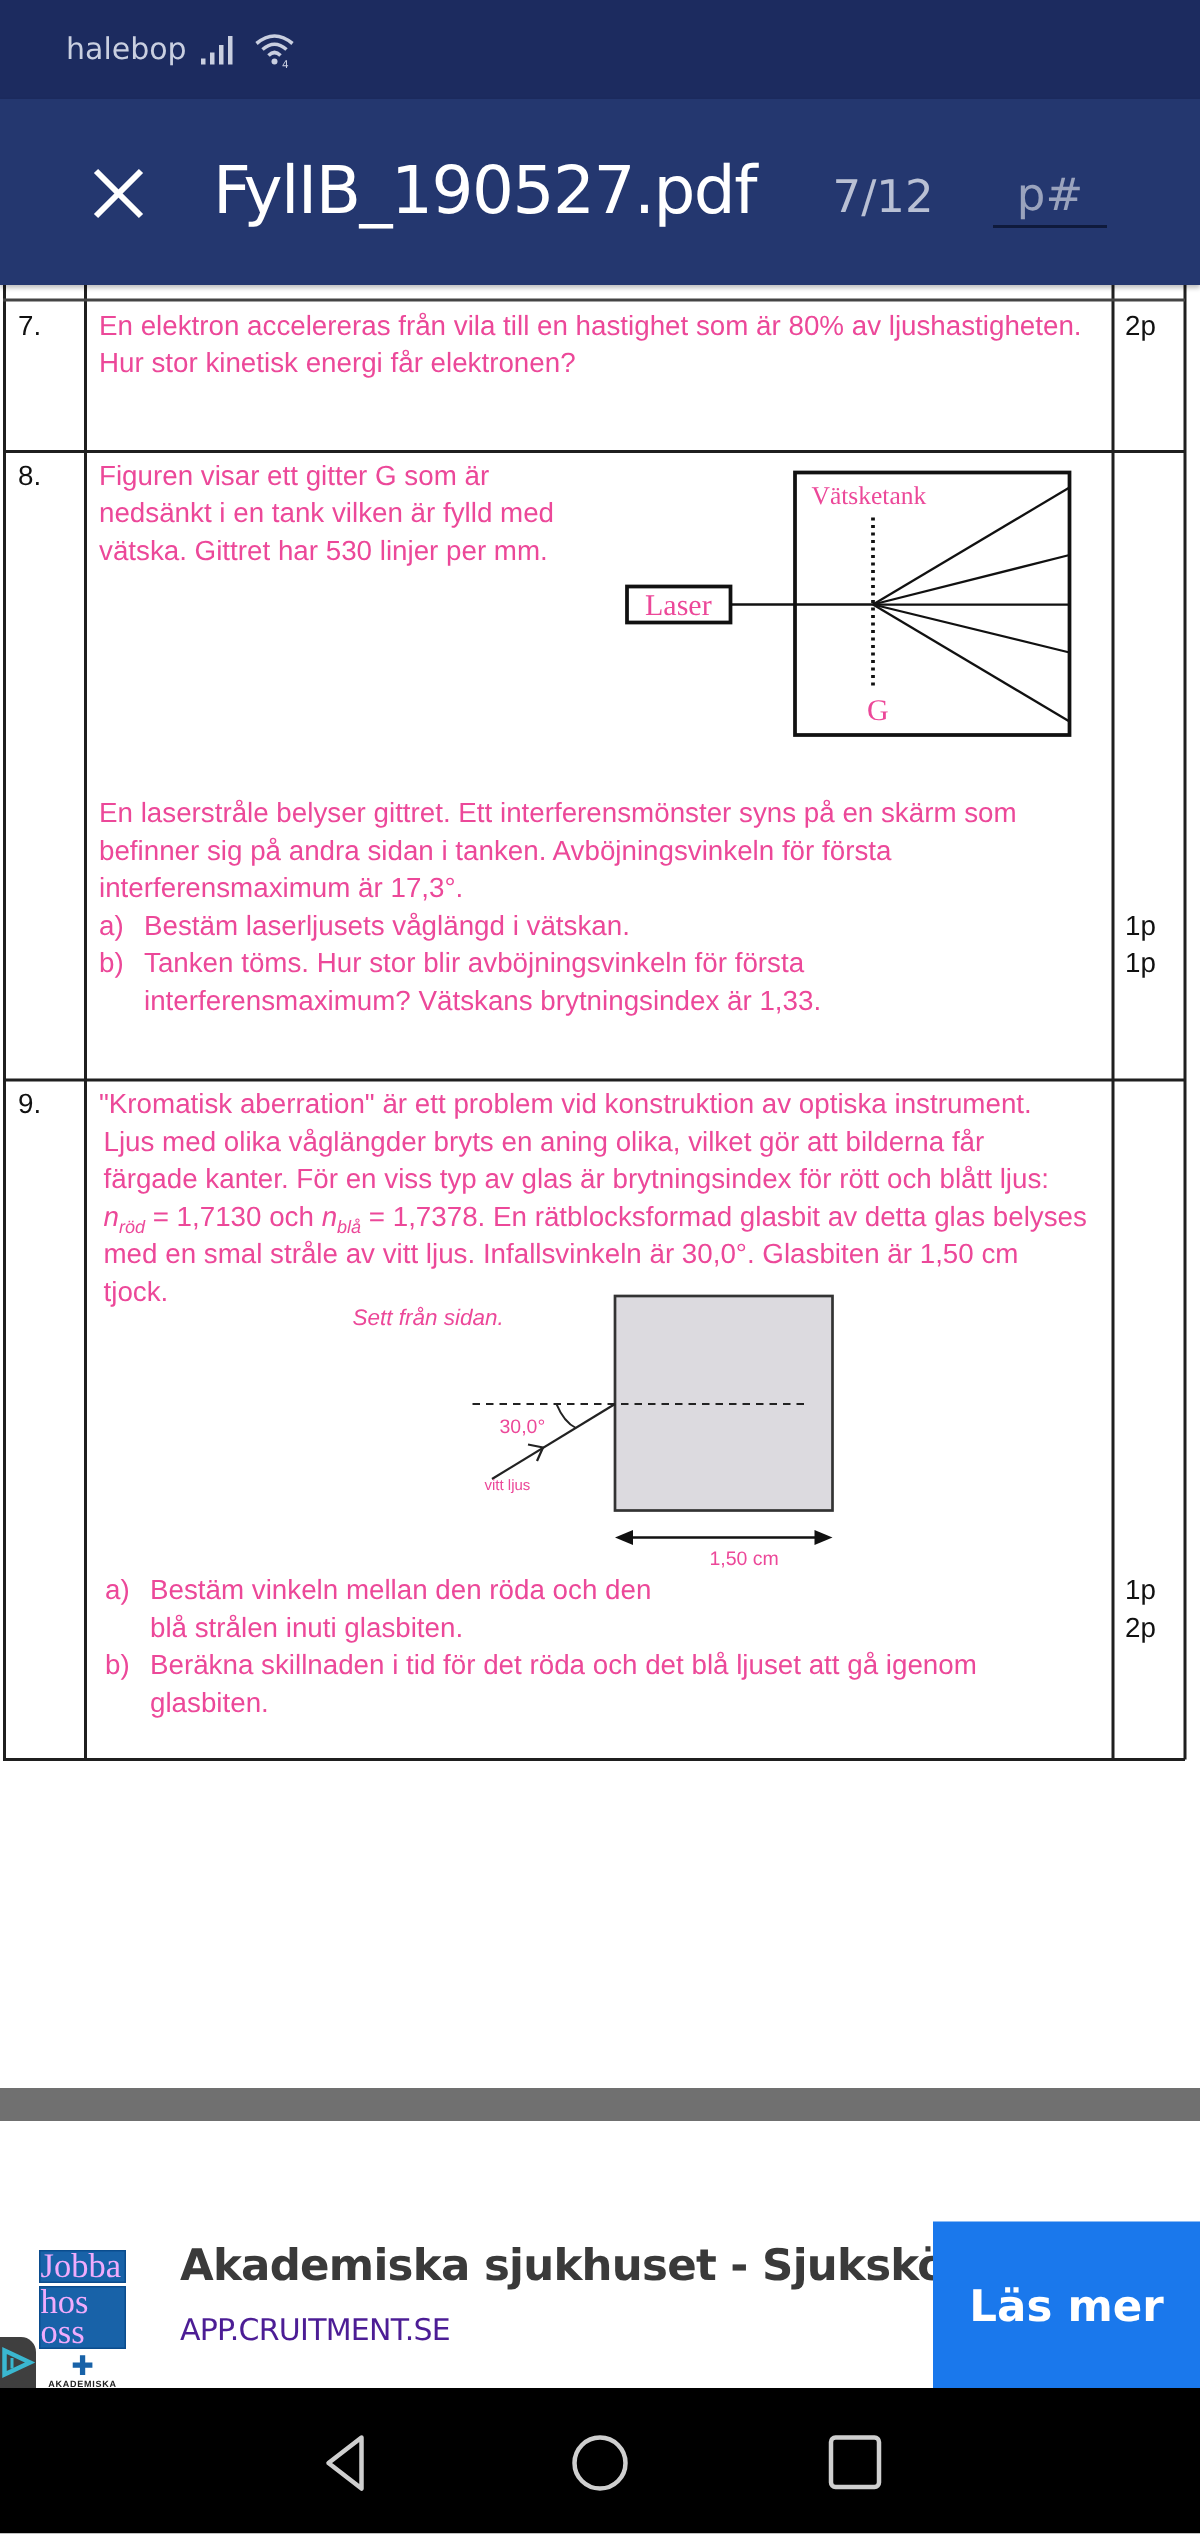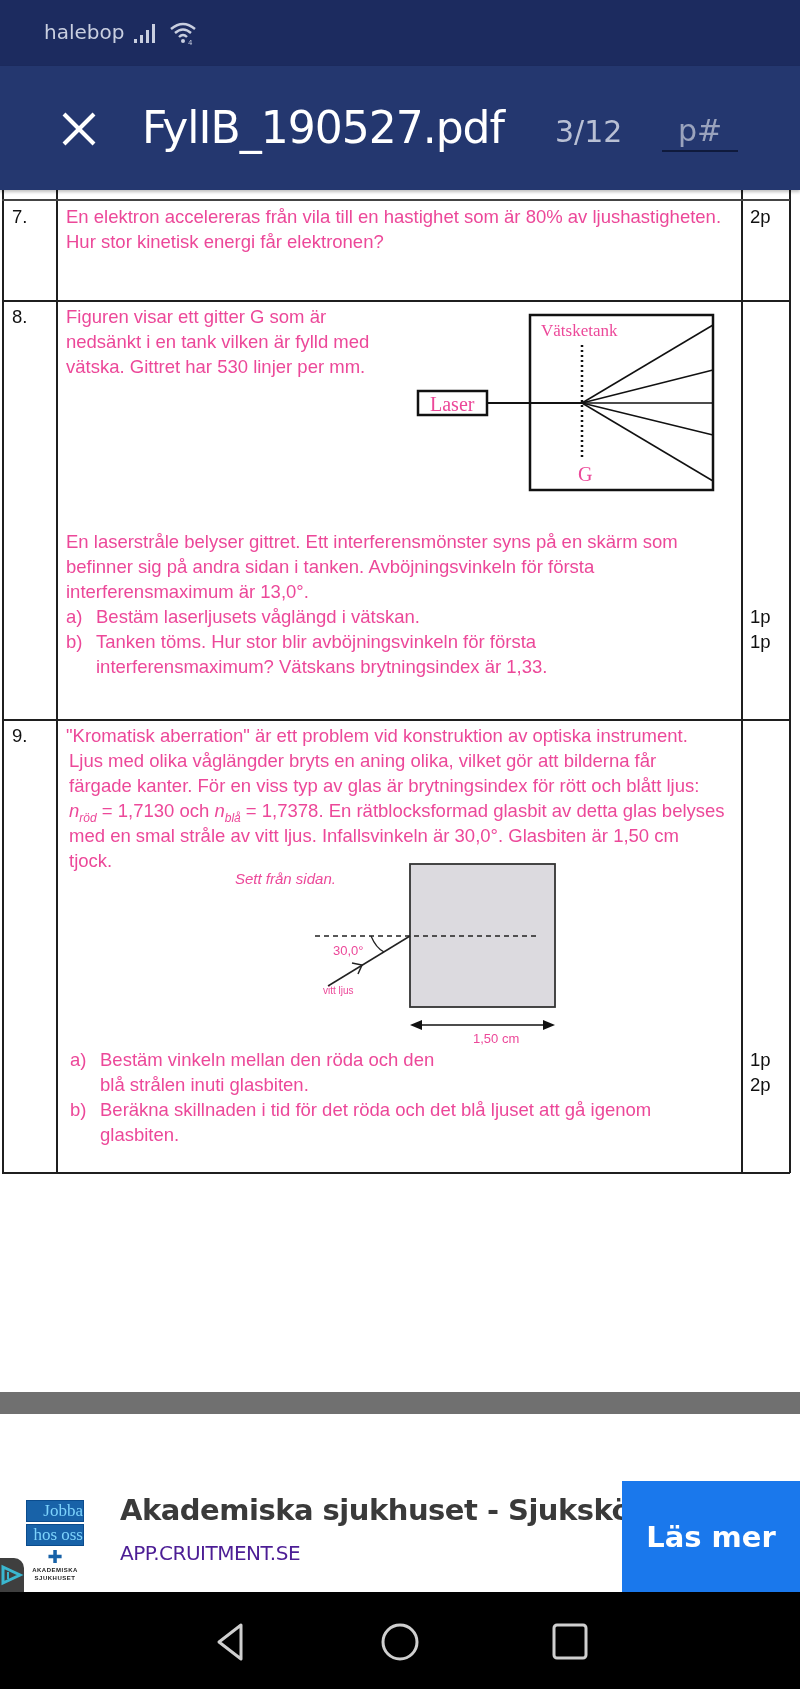--- a/index.html
+++ b/index.html
@@ -31,21 +31,21 @@
   .num { position: absolute; font-size: 18.5px; color: #111; font-family: "Liberation Sans", sans-serif; }
   .pts { position: absolute; font-size: 18.5px; color: #111; font-family: "Liberation Sans", sans-serif; }
   .serif { font-family: "Liberation Serif", serif; }
   sub { font-size: 12px; font-style: italic; }
   i.n { font-style: italic; }
 
   
   .graybar { position: absolute; left: 0; top: 1392px; width: 800px; height: 22px; background: #707070; }
   .ad { position: absolute; left: 0; top: 1481px; width: 800px; height: 111px; background: #ffffff; }
   .ad-logo { position: absolute; left: 26px; top: 19px; width: 58px; }
-  .logo-box { background: #1862a8; color: #7dd3fc; font-family: "Liberation Serif", serif; font-size: 17px; text-align: right; line-height: 20px; border: 1px solid #0b4c8d; }
+  .logo-box { background: #1862a8; color: #f0abfc; font-family: "Liberation Serif", serif; font-size: 23px; text-align: left; line-height: 20px; border: 1px solid #0b4c8d; }
   .logo-cross { text-align: center; color: #1862a8; font-size: 18px; line-height: 18px; margin-top: 2px; }
   .logo-name { font-size: 6px; font-weight: bold; text-align: center; line-height: 8px; color: #222; letter-spacing: 0.5px; }
   .adchoices { position: absolute; left: 0; top: 77px; width: 24px; height: 34px; background: #3f3f3f; border-top-right-radius: 10px; }
   .ad-title { position: absolute; left: 120px; top: 12px; font-size: 29px; font-weight: bold; color: #3a3a3a; font-family: "DejaVu Sans", sans-serif; letter-spacing: -0.5px; }
   .ad-url { position: absolute; left: 120px; top: 60px; font-size: 20px; color: #4c1d95; font-family: "DejaVu Sans", sans-serif; letter-spacing: -0.5px; }
   .ad-cta { position: absolute; left: 622px; top: 0; width: 178px; height: 111px; background: #1a78ec; color: #fff; font-size: 29px; font-weight: bold; display: flex; align-items: center; justify-content: center; font-family: "DejaVu Sans", sans-serif; cursor: pointer; }
 
   
   .navbar { position: absolute; left: 0; top: 1592px; width: 800px; height: 97px; background: #000; }
   .nav-btn { position: absolute; top: 28px; width: 44px; height: 44px; cursor: pointer; }
@@ -69,21 +69,21 @@
     <text x="20" y="25" font-size="7" fill="#c9cfe0" font-family="DejaVu Sans, sans-serif">4</text>
   </svg>
 </div>
 
 <div class="header">
   <svg class="close-btn" viewBox="0 0 38 38">
     <line x1="4" y1="4" x2="34" y2="34" stroke="#fff" stroke-width="4"></line>
     <line x1="34" y1="4" x2="4" y2="34" stroke="#fff" stroke-width="4"></line>
   </svg>
   <div class="title">FylIB_190527.pdf</div>
-  <div class="page-count">3/12</div>
+  <div class="page-count">7/12</div>
   <input class="page-input" type="text" placeholder="p#" style="">
 </div>
 
 <div class="doc">
 
   <div class="vline" style="left:2px; top:0; height:983px;"></div>
   <div class="vline" style="left:56px; top:0; height:983px;"></div>
   <div class="vline" style="left:741px; top:0; height:983px;"></div>
   <div class="vline" style="left:789px; top:0; height:983px;"></div>
 
@@ -115,21 +115,21 @@
       <line x1="172" y1="98" x2="303" y2="98" stroke="#111" stroke-width="1.5"></line>
       <line x1="172" y1="98" x2="303" y2="130" stroke="#111" stroke-width="1.5"></line>
       <line x1="172" y1="98" x2="303" y2="176" stroke="#111" stroke-width="1.5"></line>
     </svg>
     <span class="txt serif" style="left:541px; top:128px; font-size:17px;">Vätsketank</span>
     <span class="txt serif" style="left:430px; top:202px; font-size:20px;">Laser</span>
     <span class="txt serif" style="left:578px; top:272px; font-size:20px;">G</span>
 
     <span class="txt" style="left:66px; top:339px;">En laserstråle belyser gittret. Ett interferensmönster syns på en skärm som</span>
     <span class="txt" style="left:66px; top:364px;">befinner sig på andra sidan i tanken. Avböjningsvinkeln för första</span>
-    <span class="txt" style="left:66px; top:389px;">interferensmaximum är 13,0°.</span>
+    <span class="txt" style="left:66px; top:389px;">interferensmaximum är 17,3°.</span>
     <span class="txt" style="left:66px; top:414px;">a)</span>
     <span class="txt" style="left:96px; top:414px;">Bestäm laserljusets våglängd i vätskan.</span>
     <span class="txt" style="left:66px; top:439px;">b)</span>
     <span class="txt" style="left:96px; top:439px;">Tanken töms. Hur stor blir avböjningsvinkeln för första</span>
     <span class="txt" style="left:96px; top:464px;">interferensmaximum? Vätskans brytningsindex är 1,33.</span>
     <span class="pts" style="left:750px; top:416px;">1p</span>
     <span class="pts" style="left:750px; top:441px;">1p</span>
   </div>
 
   <div>

